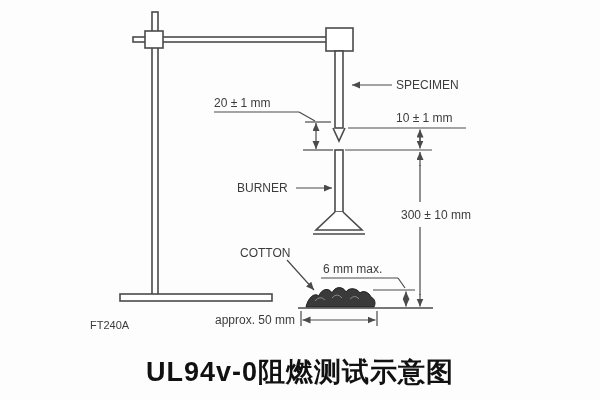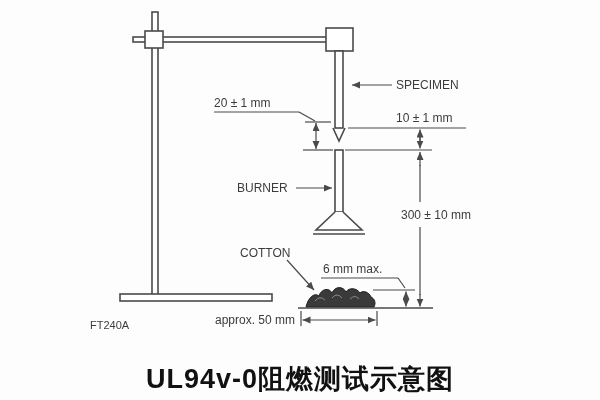--- a/index.html
+++ b/index.html
@@ -11,21 +11,21 @@
   }
   .page{width:600px;height:400px;position:relative;background:#fdfdfd;}
   .diagram{display:block;}
   .caption{
     width:600px;
     text-align:center;
     font-size:27px;
     font-weight:bold;
     color:#111;
     letter-spacing:1px;
-    margin-top:19px;
+    margin-top:12px;
     font-family:"Liberation Sans","DejaVu Sans",sans-serif;
   }
   svg text{
     font-family:"Liberation Sans","DejaVu Sans",sans-serif;
     font-size:12px;
     fill:#3c3c3c;
   }
   svg text.small{font-size:11px;}
 </style>
 </head>

